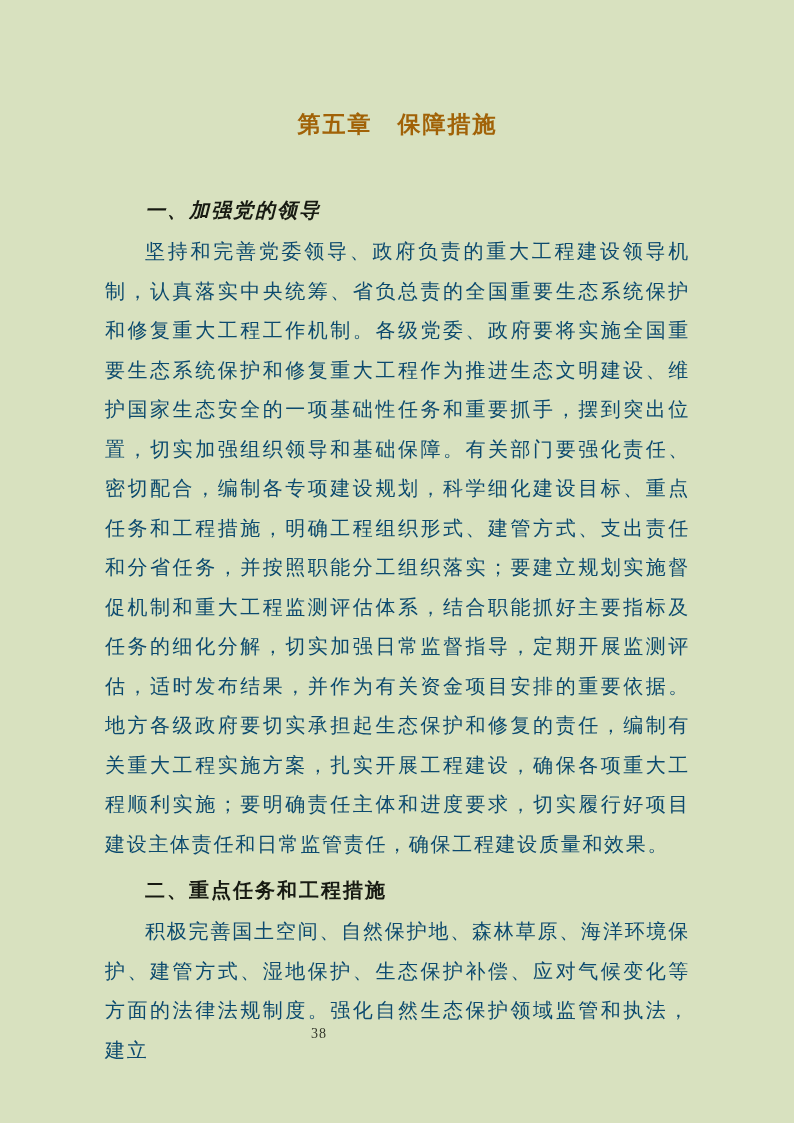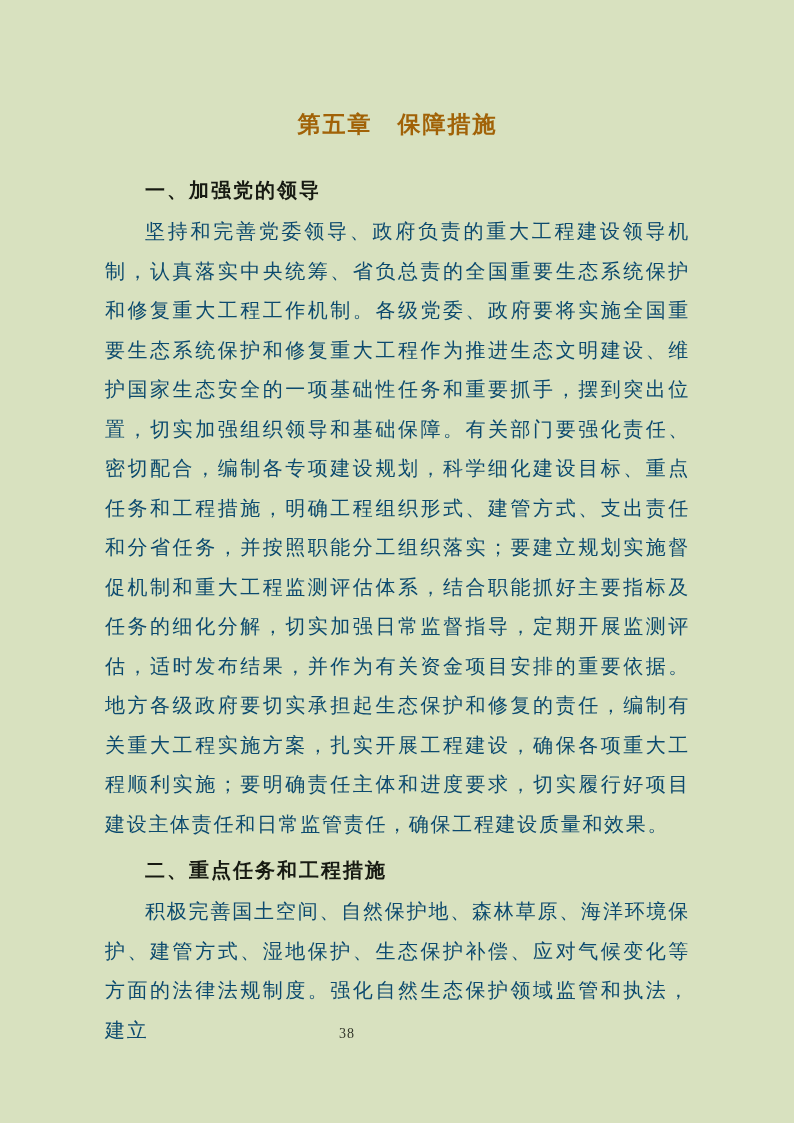--- a/index.html
+++ b/index.html
@@ -32,21 +32,22 @@
   .section-heading {
     font-family: "Liberation Sans", "DejaVu Sans", sans-serif;
     font-weight: bold;
     font-size: 20px;
     line-height: 28px;
     color: #171a12;
     padding-left: 40px;
     letter-spacing: 2px;
   }
   .section-heading.first {
-    margin-top: 36px;
+    margin-top: 56px;
+    font-style: italic;
   }
   .section-heading.second {
     margin-top: 12px;
   }
   .body-paragraph {
     margin-top: 8px;
     font-size: 20px;
     line-height: 39.5px;
     letter-spacing: 1.7px;
     text-align: justify;
@@ -55,21 +56,20 @@
   }
   .page-number {
     position: absolute;
     top: 1026px;
     left: 0;
     width: 638px;
     text-align: center;
     font-size: 14px;
     color: #33362a;
     letter-spacing: 1px;
-    margin-left: 28px;
   }
 </style>
 </head>
 <body>
 
 <div class="page">
 
   <h1 class="chapter-title">第五章　保障措施</h1>
 
   <h2 class="section-heading first">一、加强党的领导</h2>

